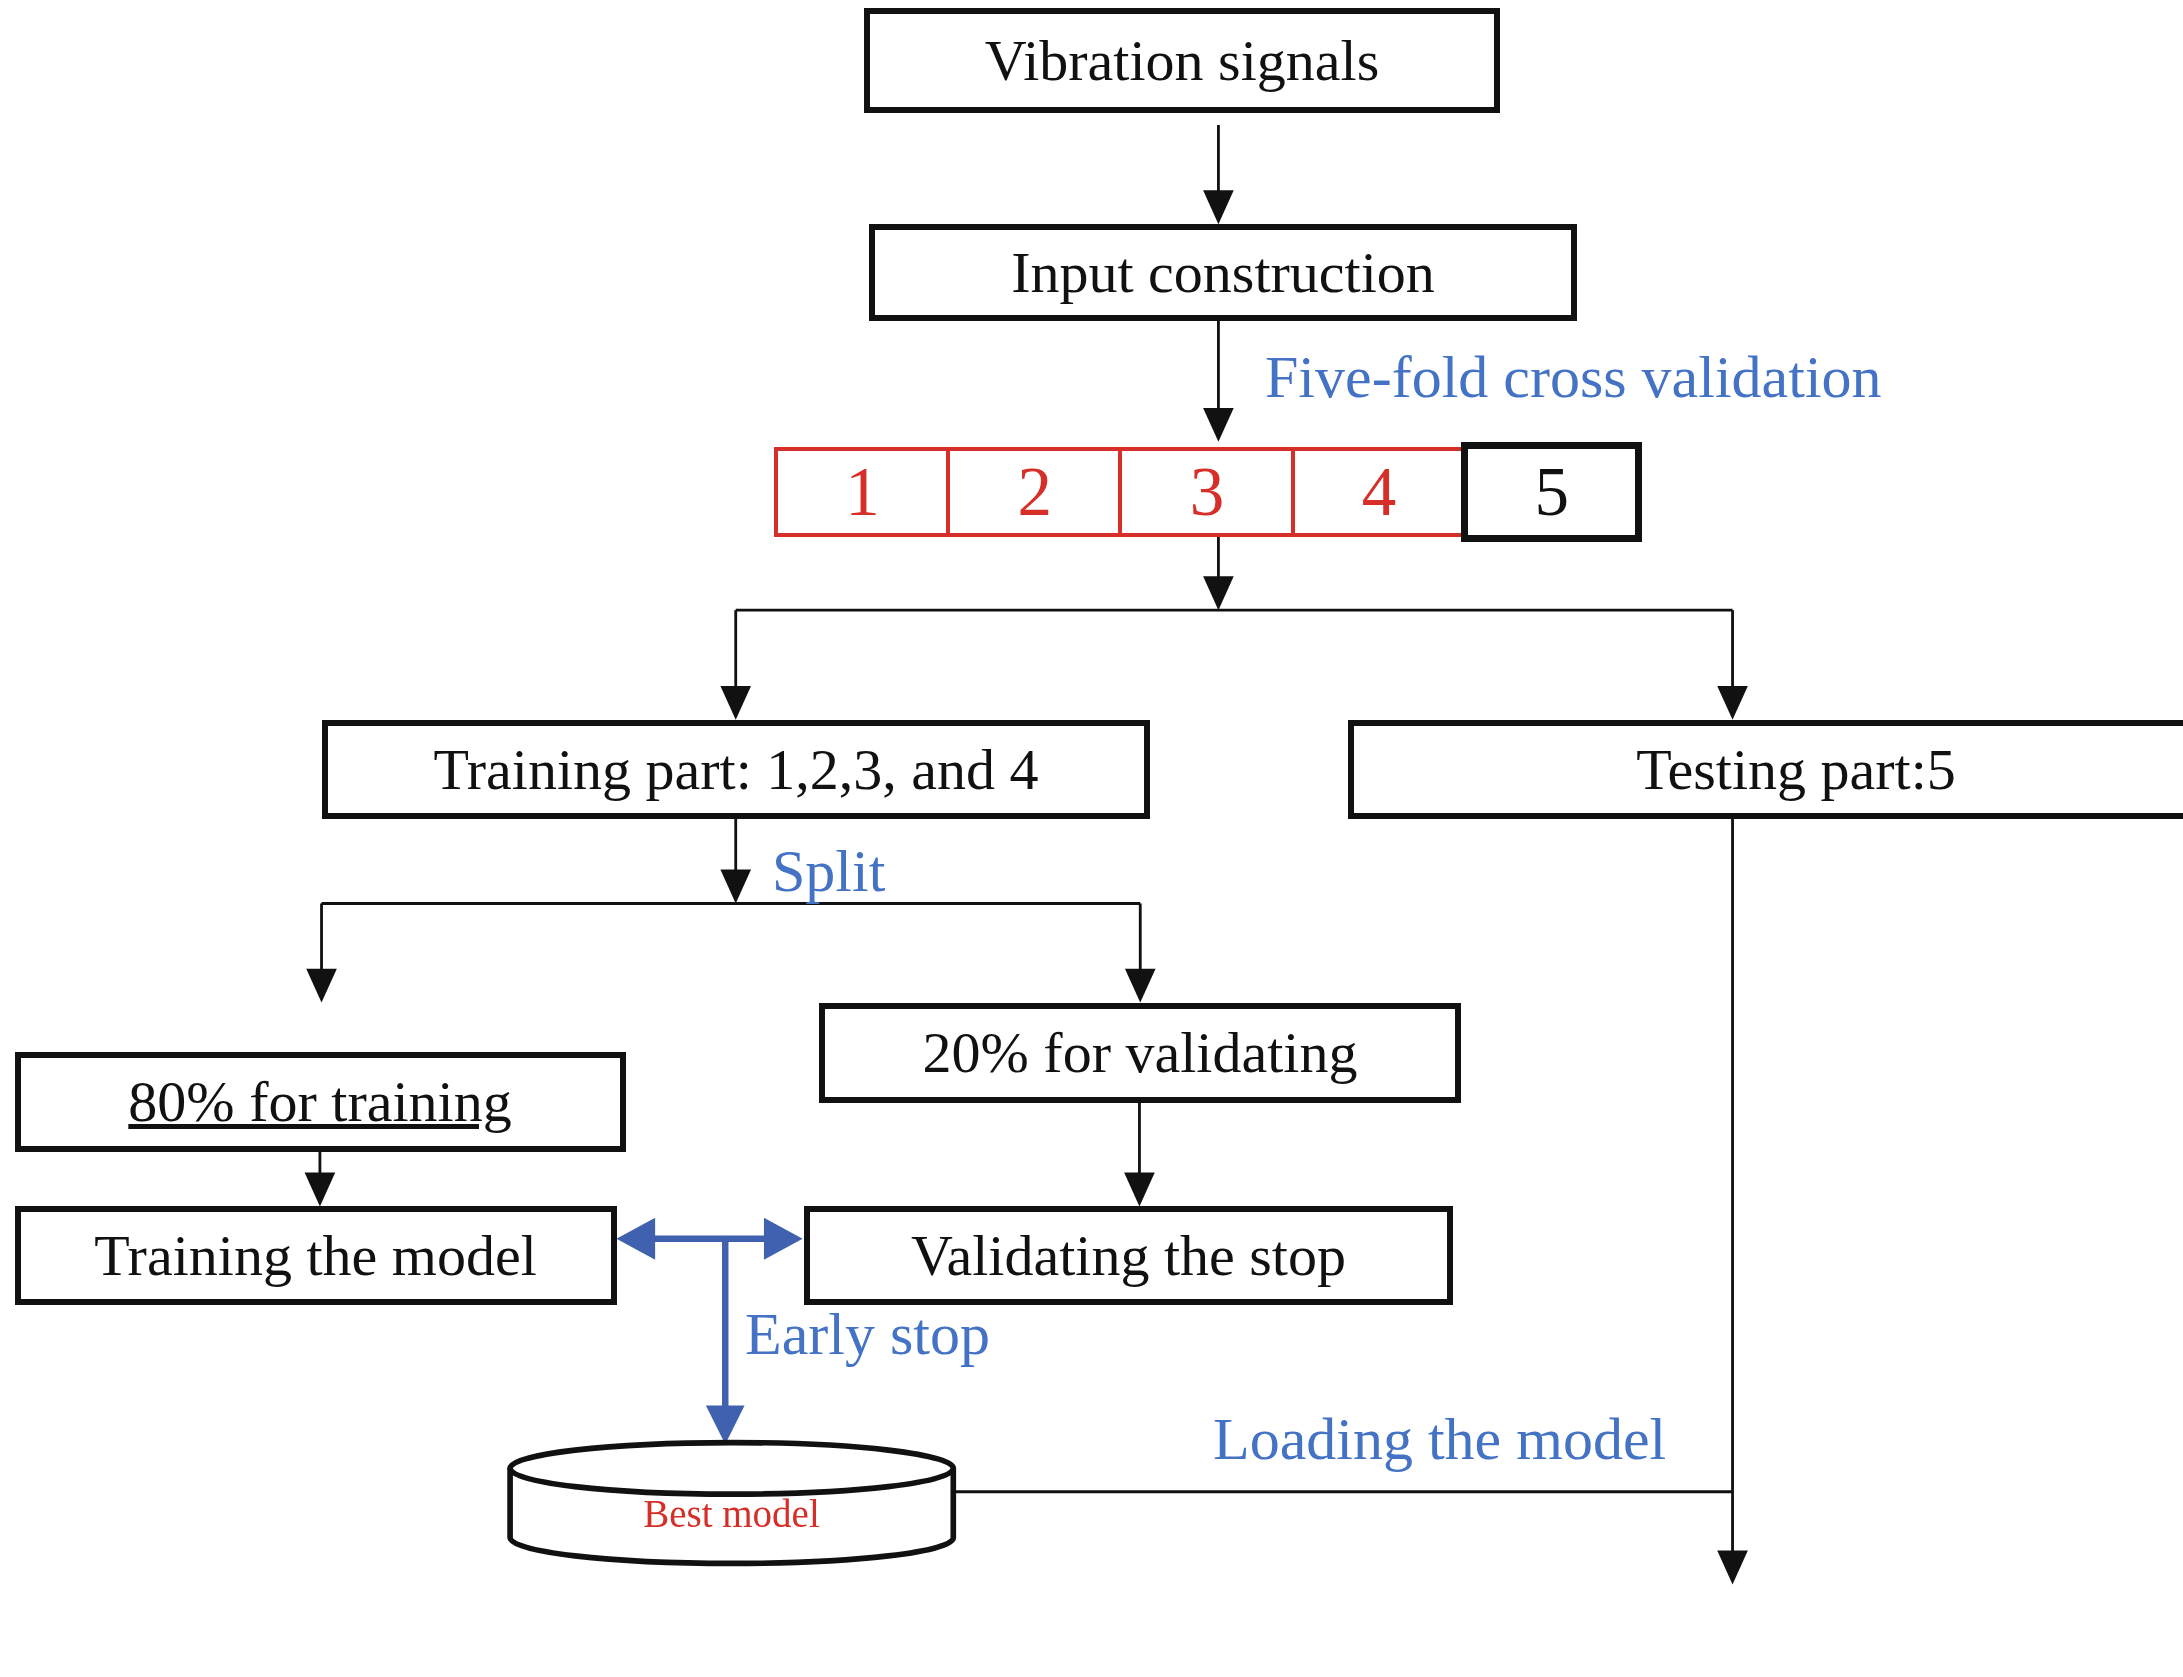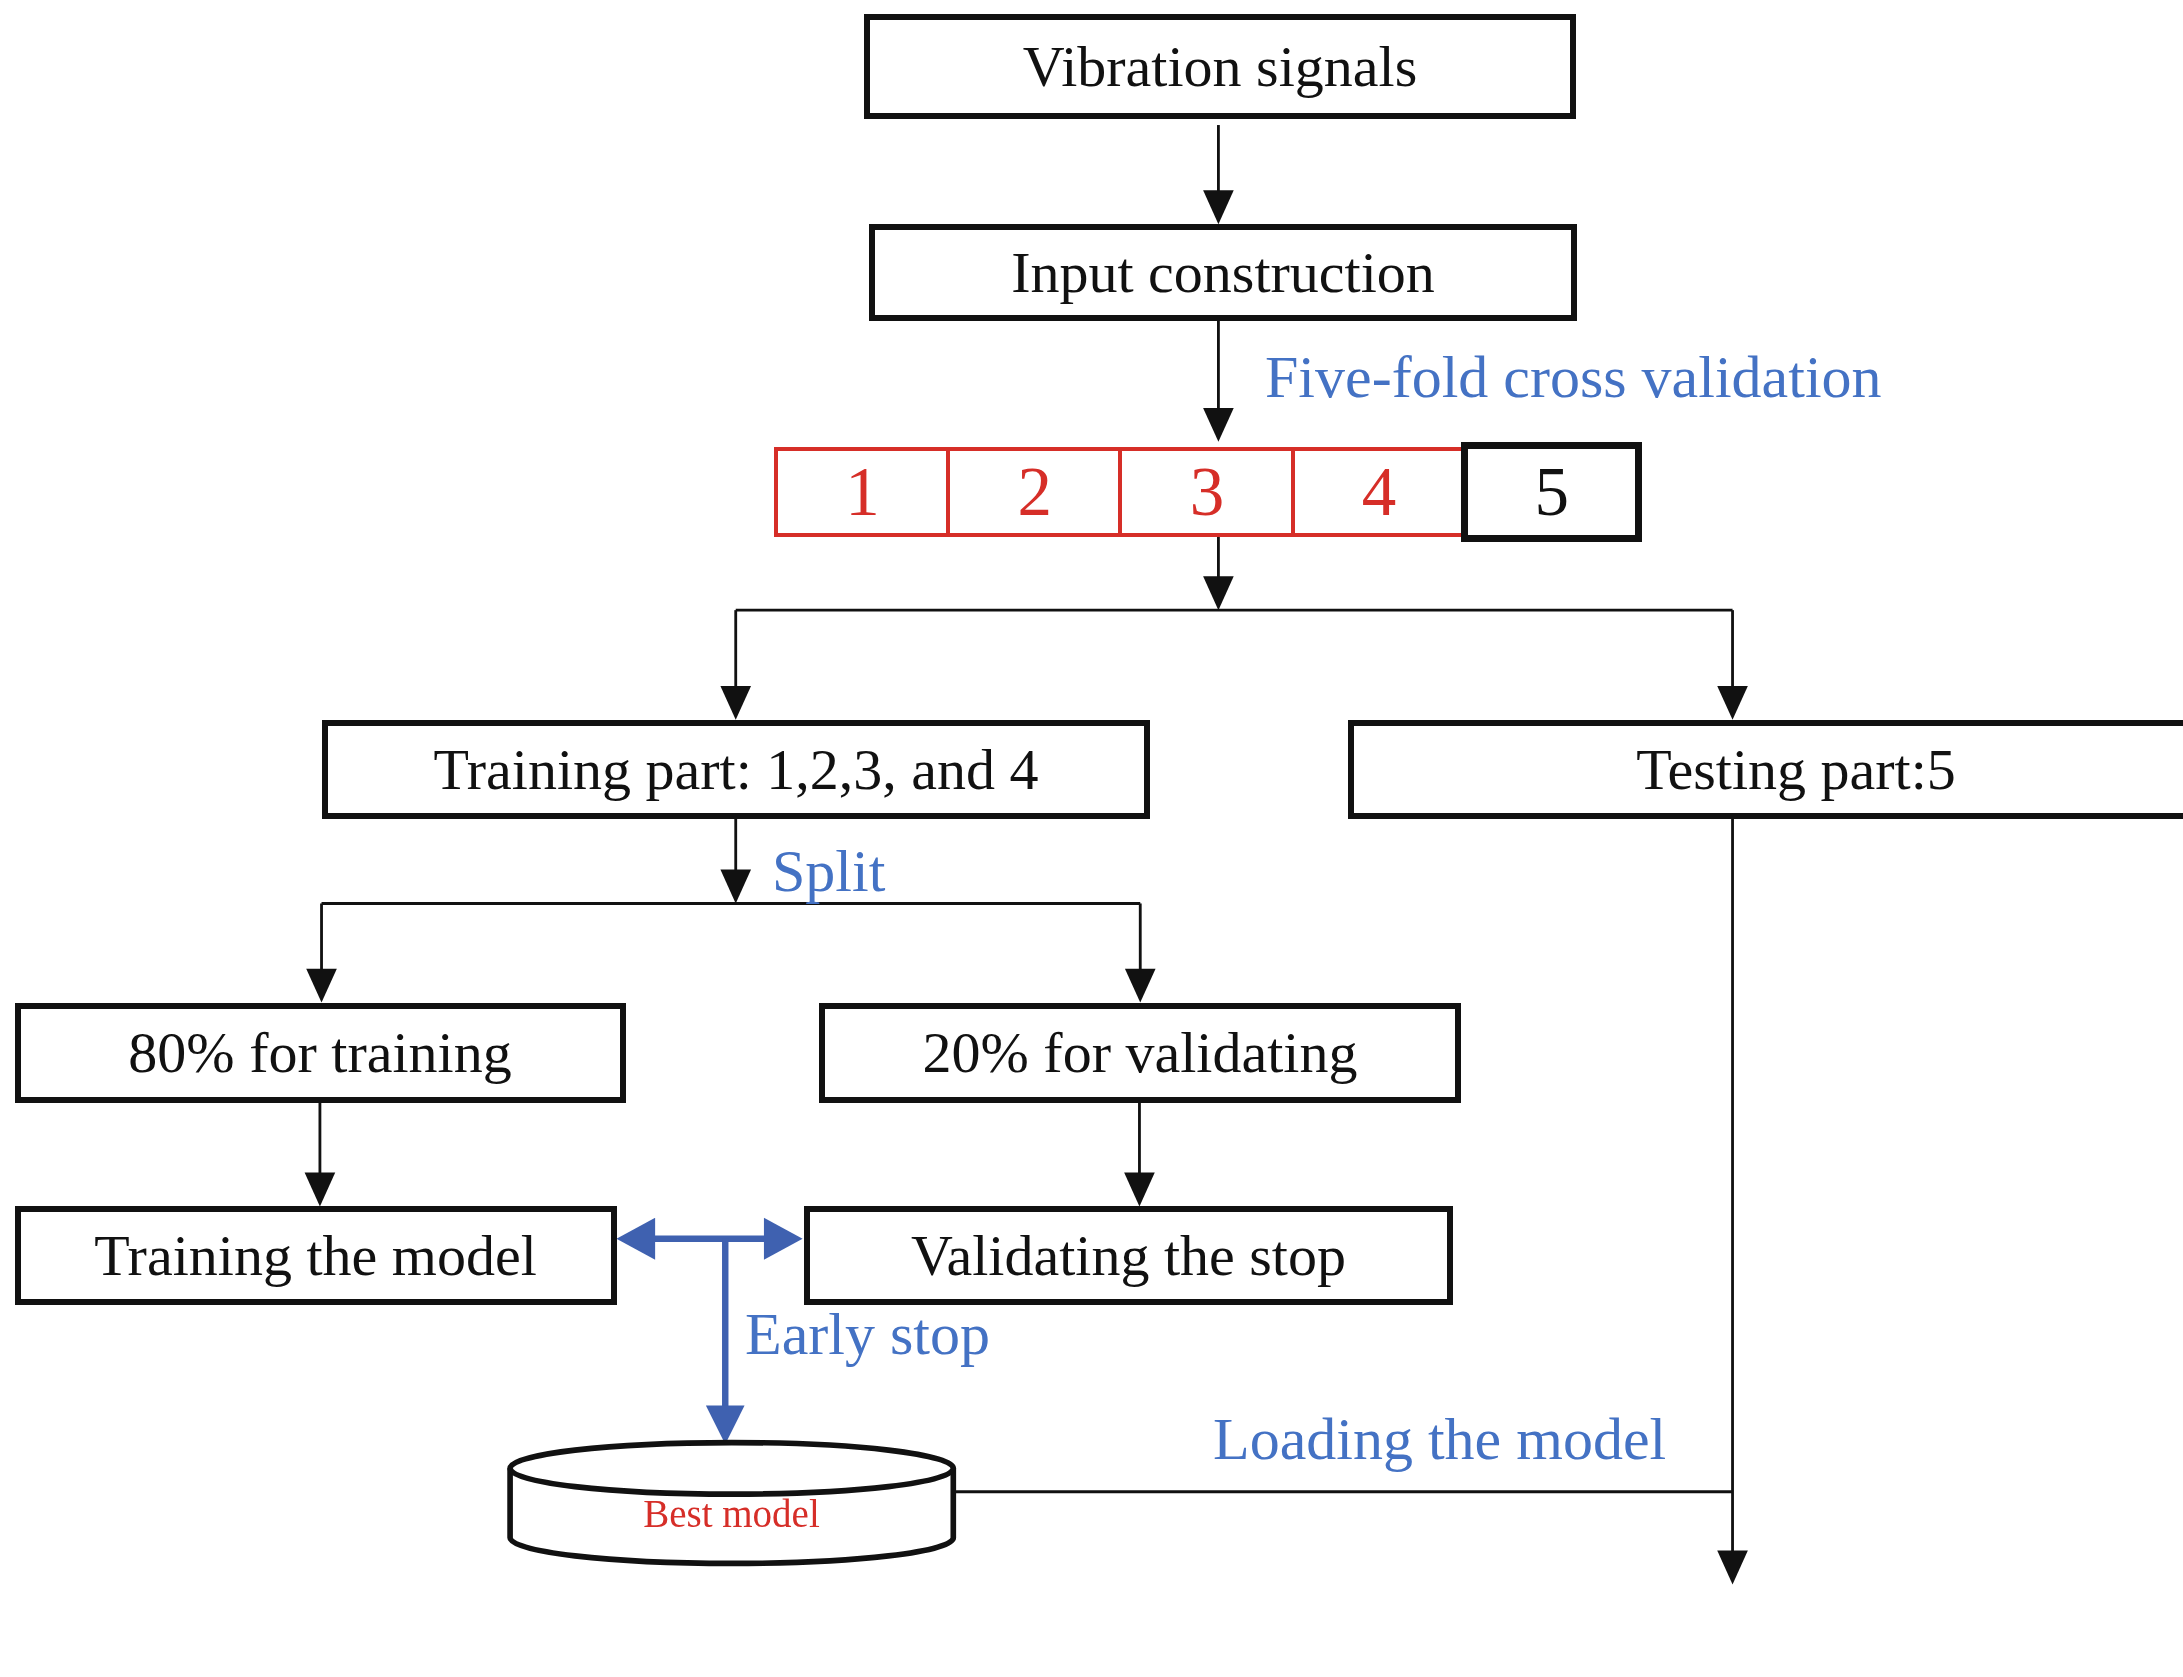--- a/index.html
+++ b/index.html
@@ -113,29 +113,29 @@
     <polygon class="b-head" points="813,1511 813,1563 765,1537"></polygon>
     <polygon class="b-head" points="948,1511 948,1563 996,1537"></polygon>
 
     <line class="b-line" x1="900" y1="1537" x2="900" y2="1748"></line>
     <polygon class="b-head" points="876,1744 924,1744 900,1792"></polygon>
 
     <path class="cyl" d="M633,1822 L633,1908 A275,32 0 0 0 1183,1908 L1183,1822"></path>
     <ellipse class="cyl" cx="908" cy="1822" rx="275" ry="32"></ellipse>
   </svg>
 
-  <div class="box" style="left:864px;top:14px;width:712px;height:105px;">Vibration signals</div>
+  <div class="box" style="left:864px;top:8px;width:636px;height:105px;">Vibration signals</div>
 
   <div class="box" style="left:869px;top:224px;width:708px;height:97px;">Input construction</div>
 
   <div class="box" style="left:322px;top:720px;width:828px;height:99px;">Training part: 1,2,3, and 4</div>
 
   <div class="box" style="left:1348px;top:720px;width:896px;height:99px;">Testing part:5</div>
 
-  <div class="box" style="left:14.5px;top:1003px;width:611px;height:100px;">80% for training</div>
+  <div class="box" style="left:14.5px;top:1052px;width:611px;height:100px;text-decoration:underline;">80% for training</div>
 
   <div class="box" style="left:819px;top:1003px;width:642px;height:100px;">20% for validating</div>
 
   <div class="box" style="left:14.5px;top:1206px;width:602px;height:99px;">Training the model</div>
 
   <div class="box" style="left:804px;top:1206px;width:649px;height:99px;">Validating the stop</div>
 
 
   <div id="fold-row">
     <div class="fold-cell">1</div>

